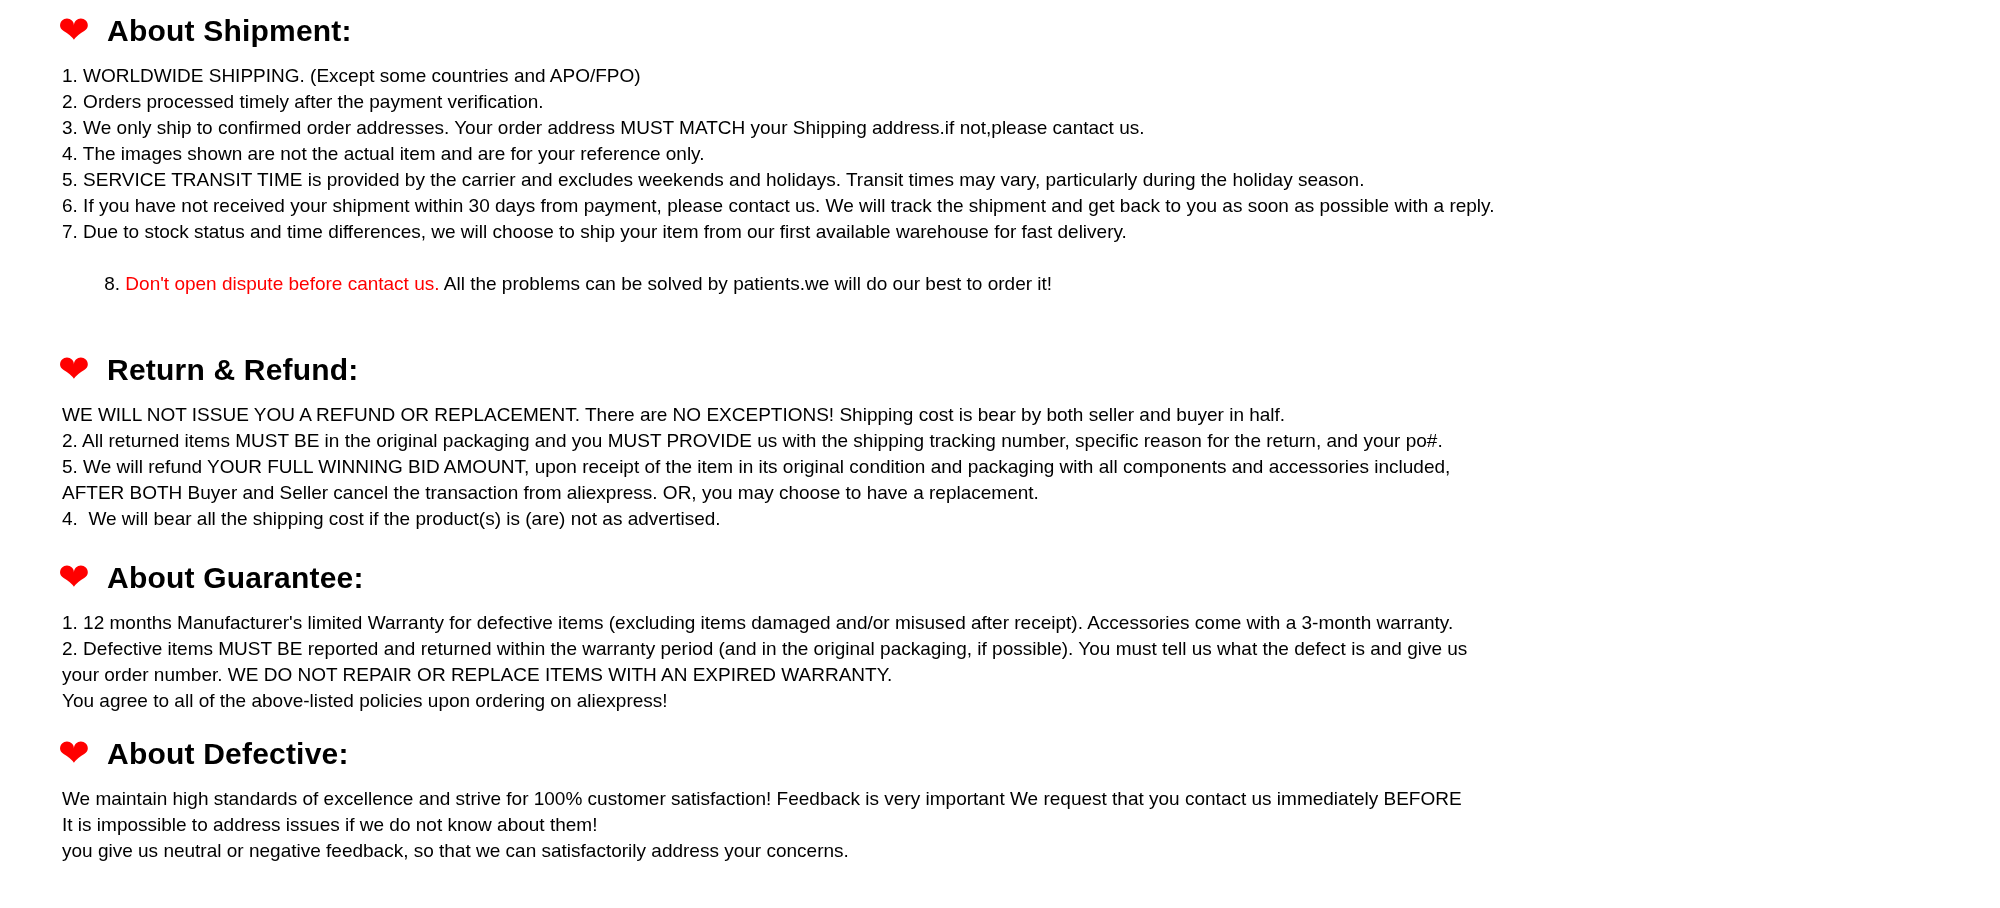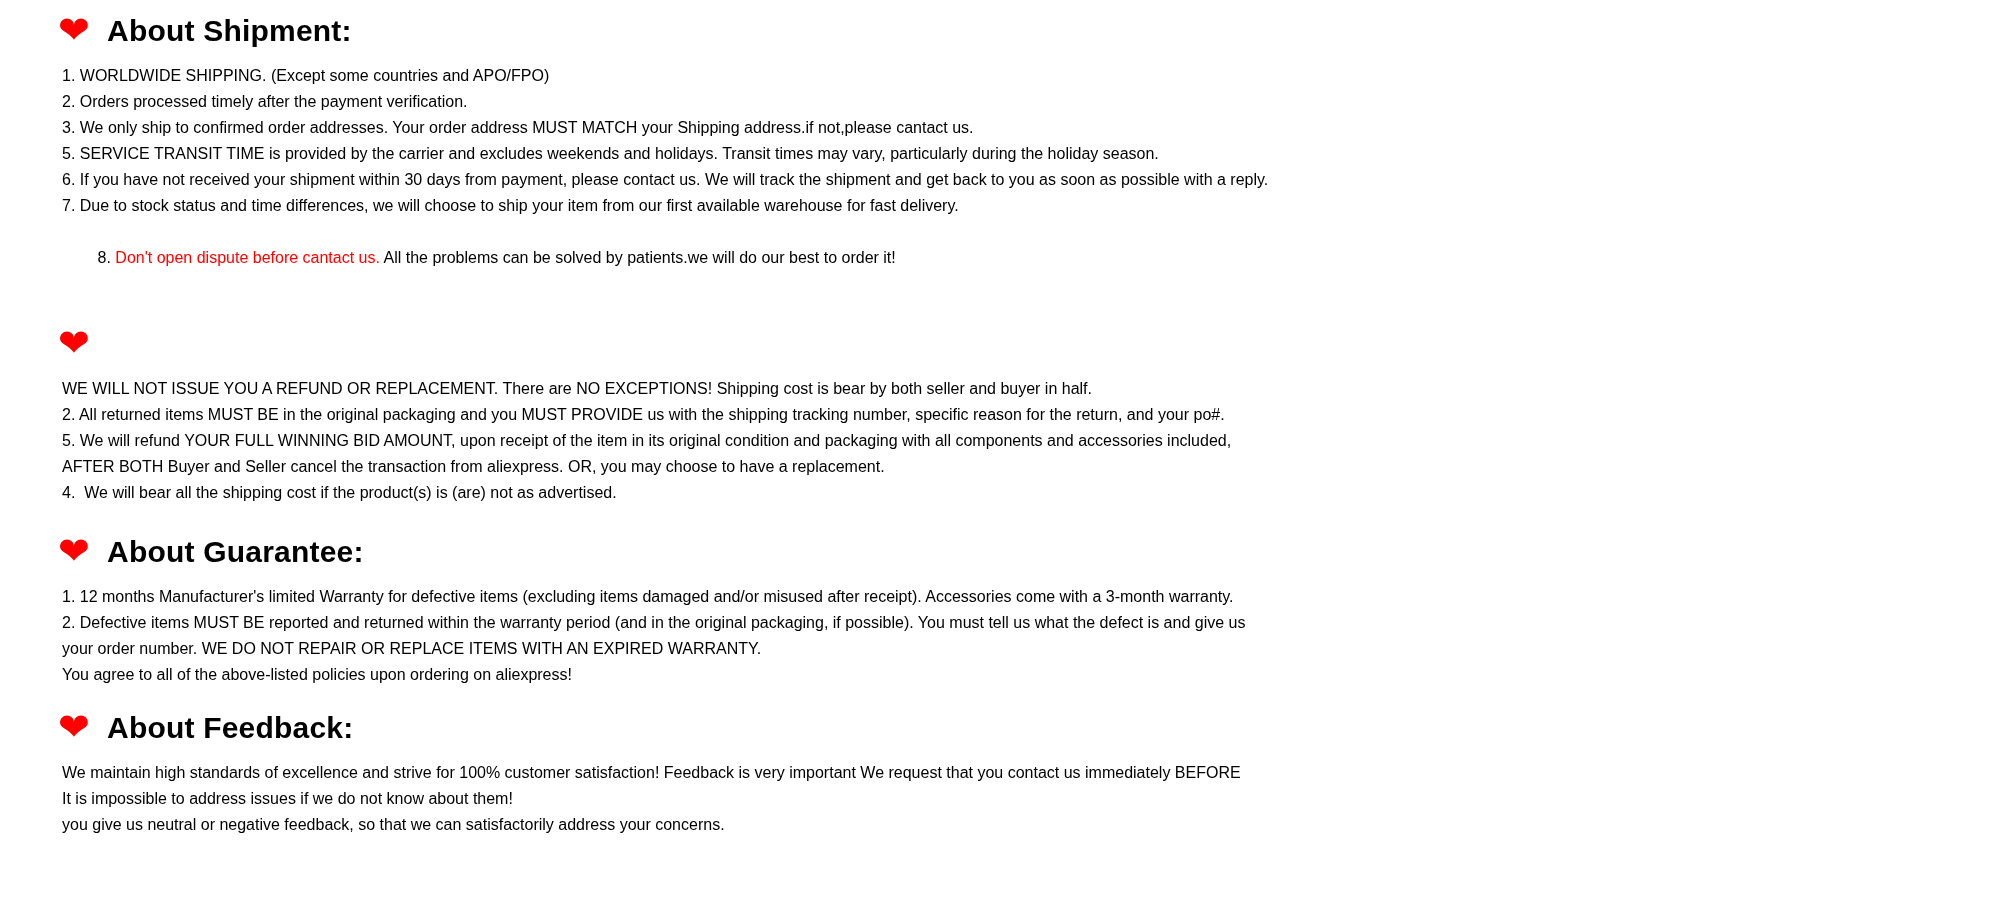--- a/index.html
+++ b/index.html
@@ -34,21 +34,21 @@
     color: #ff0000;
     font-family: "DejaVu Sans", sans-serif;
     font-size: 38px;
     line-height: 1;
     transform: translateY(-1px);
   }
   .lines {
     margin: 0;
   }
   .line {
-    font-size: 16px;
+    font-size: 19px;
     line-height: 26px;
     white-space: pre;
   }
   .red-text {
     color: #ff0000;
   }
   #sec-shipment    { margin-top: 0; }
   #sec-return      { margin-top: 28px; }
   #sec-guarantee   { margin-top: 27px; }
   #sec-feedback    { margin-top: 21px; }
@@ -60,32 +60,34 @@
 
   <section class="policy-section" id="sec-shipment">
     <h2 class="section-heading">
       <span class="heart">❤</span>
       <span>About Shipment:</span>
     </h2>
     <div class="lines">
       <div class="line">1. WORLDWIDE SHIPPING. (Except some countries and APO/FPO)</div>
       <div class="line">2. Orders processed timely after the payment verification.</div>
       <div class="line">3. We only ship to confirmed order addresses. Your order address MUST MATCH your Shipping address.if not,please cantact us.</div>
+      <div class="line">4. The images shown are not the actual item and are for your reference only.</div>
       <div class="line">5. SERVICE TRANSIT TIME is provided by the carrier and excludes weekends and holidays. Transit times may vary, particularly during the holiday season.</div>
       <div class="line">6. If you have not received your shipment within 30 days from payment, please contact us. We will track the shipment and get back to you as soon as possible with a reply.</div>
       <div class="line">7. Due to stock status and time differences, we will choose to ship your item from our first available warehouse for fast delivery.</div>
       <div class="line">
         <span>8. </span><span class="red-text">Don't open dispute before cantact us.</span><span> All the problems can be solved by patients.we will do our best to order it!</span>
       </div>
     </div>
   </section>
 
   <section class="policy-section" id="sec-return">
     <h2 class="section-heading">
       <span class="heart">❤</span>
+      <span>Return &amp; Refund:</span>
     </h2>
     <div class="lines">
       <div class="line">WE WILL NOT ISSUE YOU A REFUND OR REPLACEMENT. There are NO EXCEPTIONS! Shipping cost is bear by both seller and buyer in half.</div>
       <div class="line">2. All returned items MUST BE in the original packaging and you MUST PROVIDE us with the shipping tracking number, specific reason for the return, and your po#.</div>
       <div class="line">5. We will refund YOUR FULL WINNING BID AMOUNT, upon receipt of the item in its original condition and packaging with all components and accessories included,</div>
       <div class="line">AFTER BOTH Buyer and Seller cancel the transaction from aliexpress. OR, you may choose to have a replacement.</div>
       <div class="line">4.  We will bear all the shipping cost if the product(s) is (are) not as advertised.</div>
     </div>
   </section>
 
@@ -98,21 +100,21 @@
       <div class="line">1. 12 months Manufacturer's limited Warranty for defective items (excluding items damaged and/or misused after receipt). Accessories come with a 3-month warranty.</div>
       <div class="line">2. Defective items MUST BE reported and returned within the warranty period (and in the original packaging, if possible). You must tell us what the defect is and give us</div>
       <div class="line">your order number. WE DO NOT REPAIR OR REPLACE ITEMS WITH AN EXPIRED WARRANTY.</div>
       <div class="line">You agree to all of the above-listed policies upon ordering on aliexpress!</div>
     </div>
   </section>
 
   <section class="policy-section" id="sec-feedback">
     <h2 class="section-heading">
       <span class="heart">❤</span>
-      <span>About Feedback:</span>
+      <span>About Defective:</span>
     </h2>
     <div class="lines">
       <div class="line">We maintain high standards of excellence and strive for 100% customer satisfaction! Feedback is very important We request that you contact us immediately BEFORE</div>
       <div class="line">It is impossible to address issues if we do not know about them!</div>
       <div class="line">you give us neutral or negative feedback, so that we can satisfactorily address your concerns.</div>
     </div>
   </section>
 
 </div>
 

